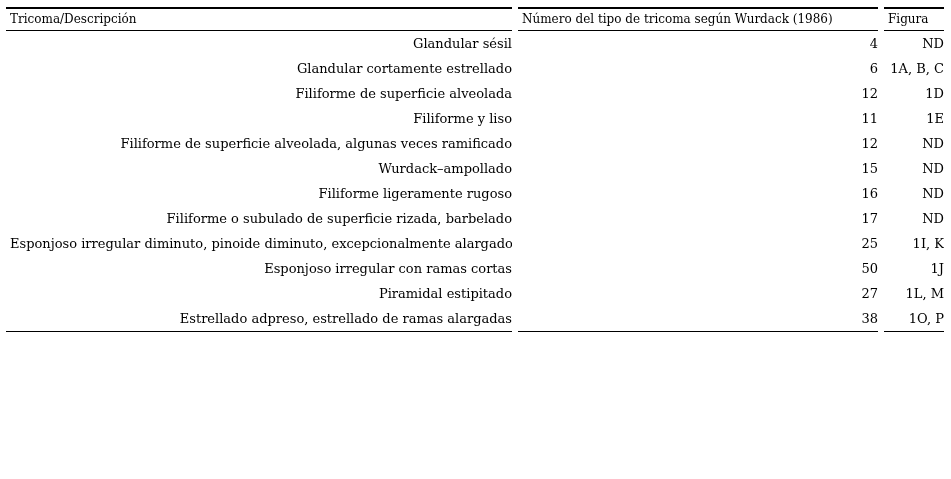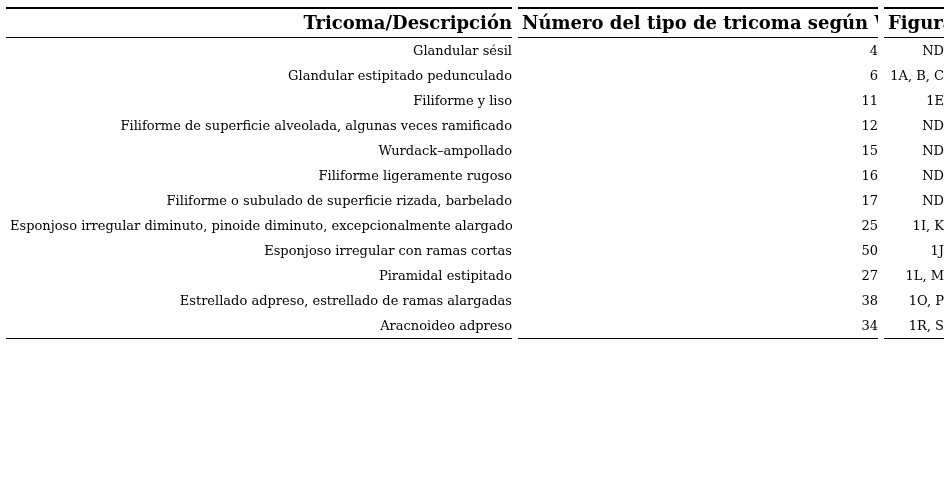--- a/index.html
+++ b/index.html
@@ -22,28 +22,28 @@
     border-spacing: 6px 0;
     table-layout: fixed;
     width: 950px;
     margin: 7px 0 0 0;
     font-size: 13px;
   }
   col.c-desc   { width: 506px; }
   col.c-number { width: 360px; }
   col.c-figure { width: 60px; }
   th {
-    text-align: right;
-    font-weight: bold;
+    text-align: left;
+    font-weight: normal;
     border-top: 2px solid #000000;
     border-bottom: 1px solid #000000;
     padding: 3px 0 4px 4px;
     white-space: nowrap;
     overflow: hidden;
-    font-size: 18px;
+    font-size: 12px;
   }
   td {
     text-align: right;
     padding: 4px 0 4px 4px;
     white-space: nowrap;
     overflow: hidden;
     height: 17px;
     line-height: 17px;
   }
   tbody tr:last-child td {
@@ -68,25 +68,30 @@
       </tr>
     </thead>
     <tbody>
   <tr>
     <td>Glandular sésil</td>
     <td>4</td>
     <td>ND</td>
   </tr>
 
   <tr>
-    <td>Glandular estipitado pedunculado</td>
+    <td>Glandular cortamente estrellado</td>
     <td>6</td>
     <td>1A, B, C</td>
   </tr>
 
+  <tr>
+    <td>Filiforme de superficie alveolada</td>
+    <td>12</td>
+    <td>1D</td>
+  </tr>
 
   <tr>
     <td>Filiforme y liso</td>
     <td>11</td>
     <td>1E</td>
   </tr>
 
   <tr>
     <td>Filiforme de superficie alveolada, algunas veces ramificado</td>
     <td>12</td>
@@ -130,20 +135,15 @@
     <td>1L, M</td>
   </tr>
 
 
   <tr>
     <td>Estrellado adpreso, estrellado de ramas alargadas</td>
     <td>38</td>
     <td>1O, P</td>
   </tr>
 
-  <tr>
-    <td>Aracnoideo adpreso</td>
-    <td>34</td>
-    <td>1R, S</td>
-  </tr>
 </tbody>
   </table>
 </div>
 
 </body></html>

